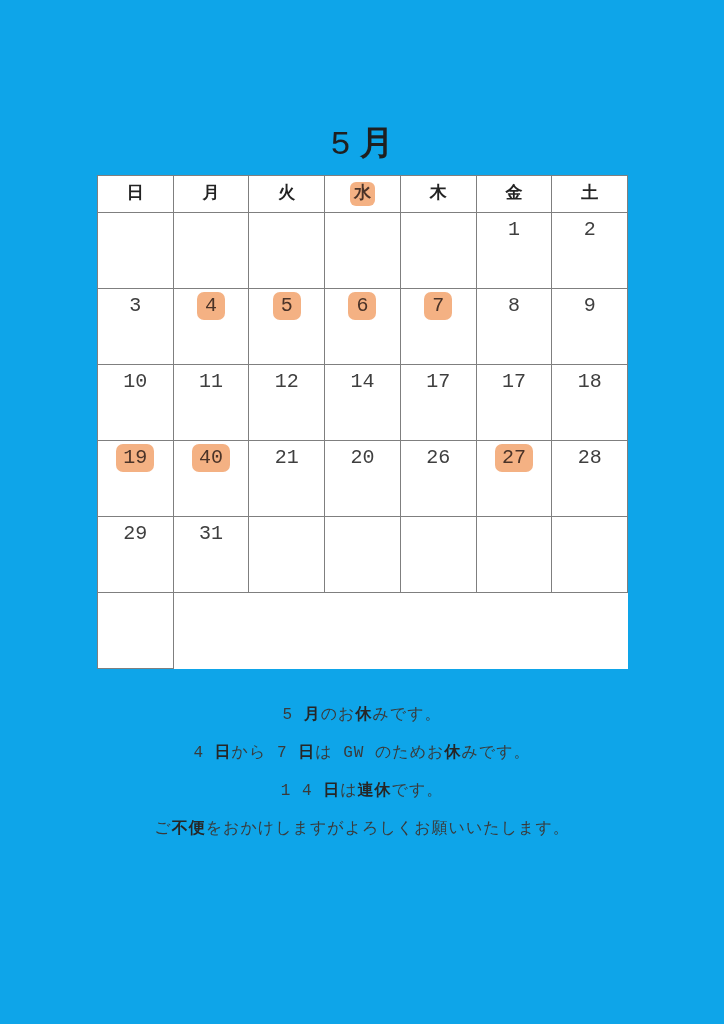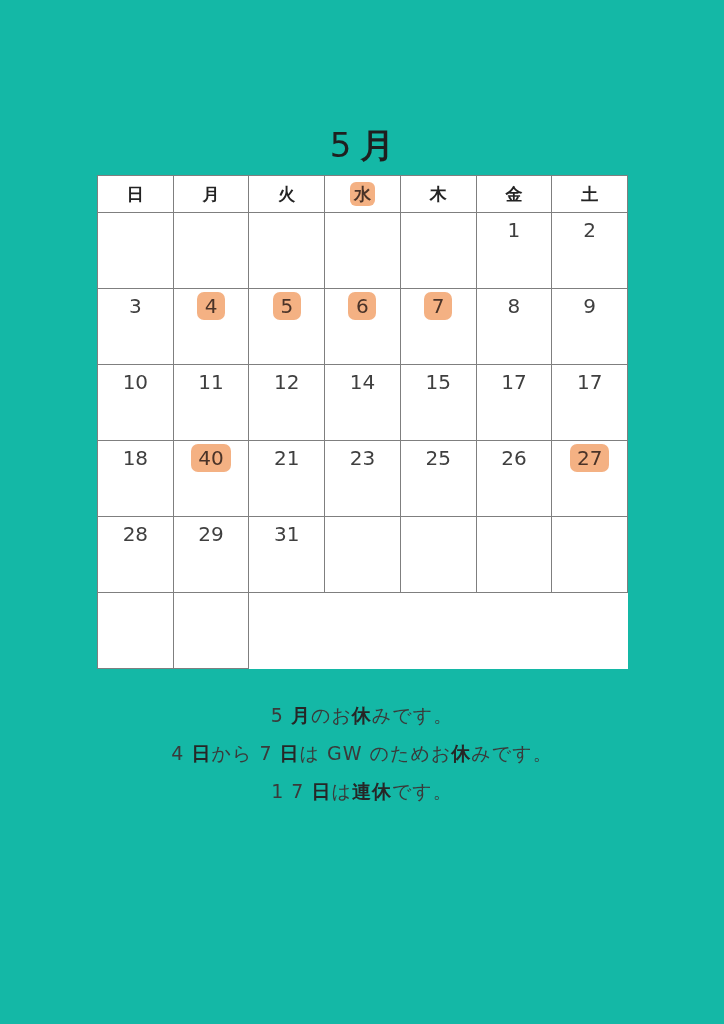--- a/index.html
+++ b/index.html
@@ -5,22 +5,23 @@
   * { margin: 0; padding: 0; box-sizing: border-box; }
   html, body { background: #ffffff; }
   body {
     width: 724px; height: 1024px;
     font-family: "DejaVu Sans", "Liberation Sans", sans-serif;
     color: var(--text, #3a3a3a);
   }
   .page {
     position: relative;
     width: 724px; height: 1024px;
-    background: #14b8a6;
+    background: #0ea5e9;
     overflow: hidden;
+    font-family: Liberation Mono, monospace;
   }
   
   .cal-title {
     position: absolute; top: 125px; left: 0;
     width: 100%; text-align: center;
     font-size: 34px; line-height: 40px; color: #1f1f1f;
   }
   .cal-title .num { font-weight: 400; }
   .cal-title .kanji { font-weight: 700; margin-left: 9px; }
   
@@ -50,21 +51,21 @@
     min-width: 28px;
     padding: 3px 7px;
     border-radius: 7px;
     line-height: 22px;
   }
   .hl { background: var(--hl, #f4b183); color: #4a3328; }
   
   .notes {
     position: absolute; top: 704px; left: 0;
     width: 100%; text-align: center;
-    font-size: 19px; color: #3a3a3a;
+    font-size: 16px; color: #3a3a3a;
   }
   .note-line { line-height: 22px; margin-bottom: 16px; letter-spacing: 1px; }
   .b { font-weight: 700; color: #262626; }
 </style>
 </head>
 <body>
 
 <div class="page">
 
   <div class="cal-title">
@@ -104,40 +105,40 @@
       <div class="dcell"><span class="day hl">4</span></div>
       <div class="dcell"><span class="day hl">5</span></div>
       <div class="dcell"><span class="day hl">6</span></div>
       <div class="dcell"><span class="day hl">7</span></div>
       <div class="dcell"><span class="day">8</span></div>
       <div class="dcell"><span class="day">9</span></div>
       <div class="dcell"><span class="day">10</span></div>
       <div class="dcell"><span class="day">11</span></div>
       <div class="dcell"><span class="day">12</span></div>
       <div class="dcell"><span class="day">14</span></div>
-      <div class="dcell"><span class="day">15</span></div>
       <div class="dcell"><span class="day">17</span></div>
       <div class="dcell"><span class="day">17</span></div>
       <div class="dcell"><span class="day">18</span></div>
+      <div class="dcell"><span class="day hl">19</span></div>
       <div class="dcell"><span class="day hl">40</span></div>
       <div class="dcell"><span class="day">21</span></div>
-      <div class="dcell"><span class="day">23</span></div>
-      <div class="dcell"><span class="day">25</span></div>
+      <div class="dcell"><span class="day">20</span></div>
       <div class="dcell"><span class="day">26</span></div>
       <div class="dcell"><span class="day hl">27</span></div>
       <div class="dcell"><span class="day">28</span></div>
       <div class="dcell"><span class="day">29</span></div>
       <div class="dcell"><span class="day">31</span></div>
       <div class="dcell"></div>
       <div class="dcell"></div>
       <div class="dcell"></div>
       <div class="dcell"></div>
       <div class="dcell"></div>
       <div class="dcell"></div>
     </div>
 
   <div class="notes">
       <p class="note-line"><span>5 </span><span class="b">月</span><span>のお</span><span class="b">休</span><span>みです。</span></p>
       <p class="note-line"><span>4 </span><span class="b">日</span><span>から 7 </span><span class="b">日</span><span>は GW のためお</span><span class="b">休</span><span>みです。</span></p>
-      <p class="note-line"><span>1 7 </span><span class="b">日</span><span>は</span><span class="b">連休</span><span>です。</span></p>
+      <p class="note-line"><span>1 4 </span><span class="b">日</span><span>は</span><span class="b">連休</span><span>です。</span></p>
+      <p class="note-line"><span>ご</span><span class="b">不便</span><span>をおかけしますがよろしくお願いいたします。</span></p>
     </div>
 
 </div>
 
 </body></html>

